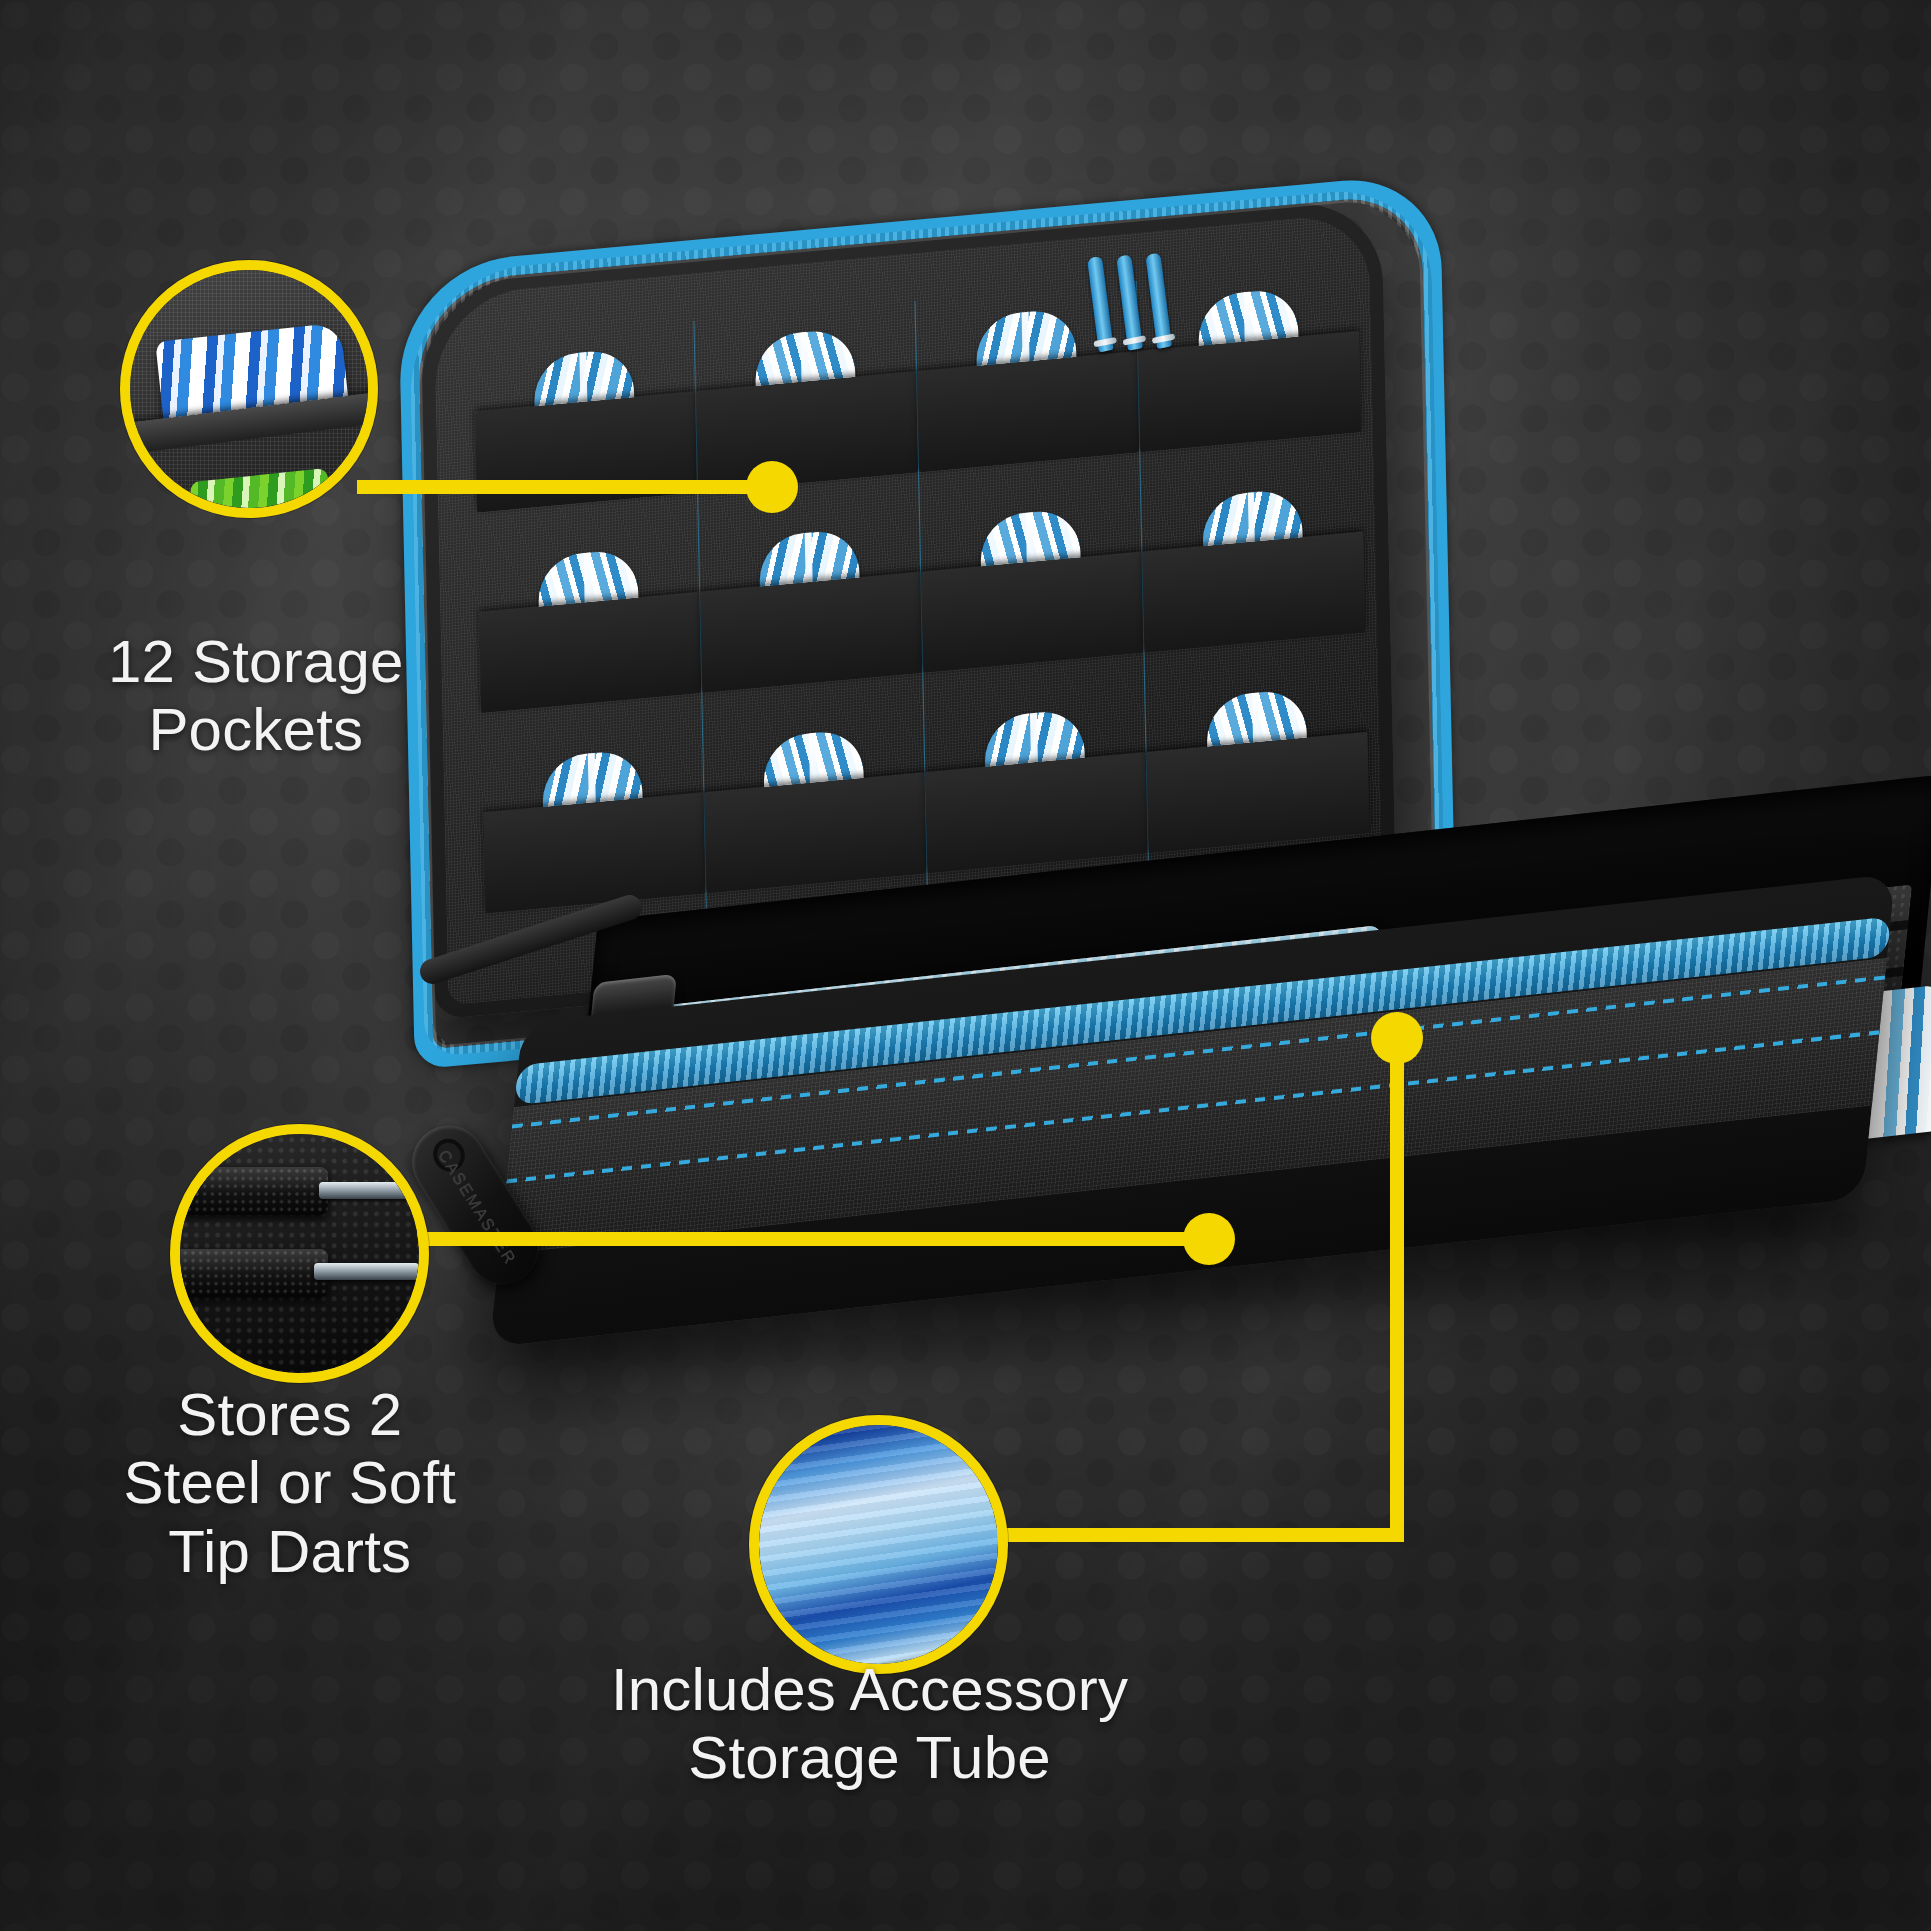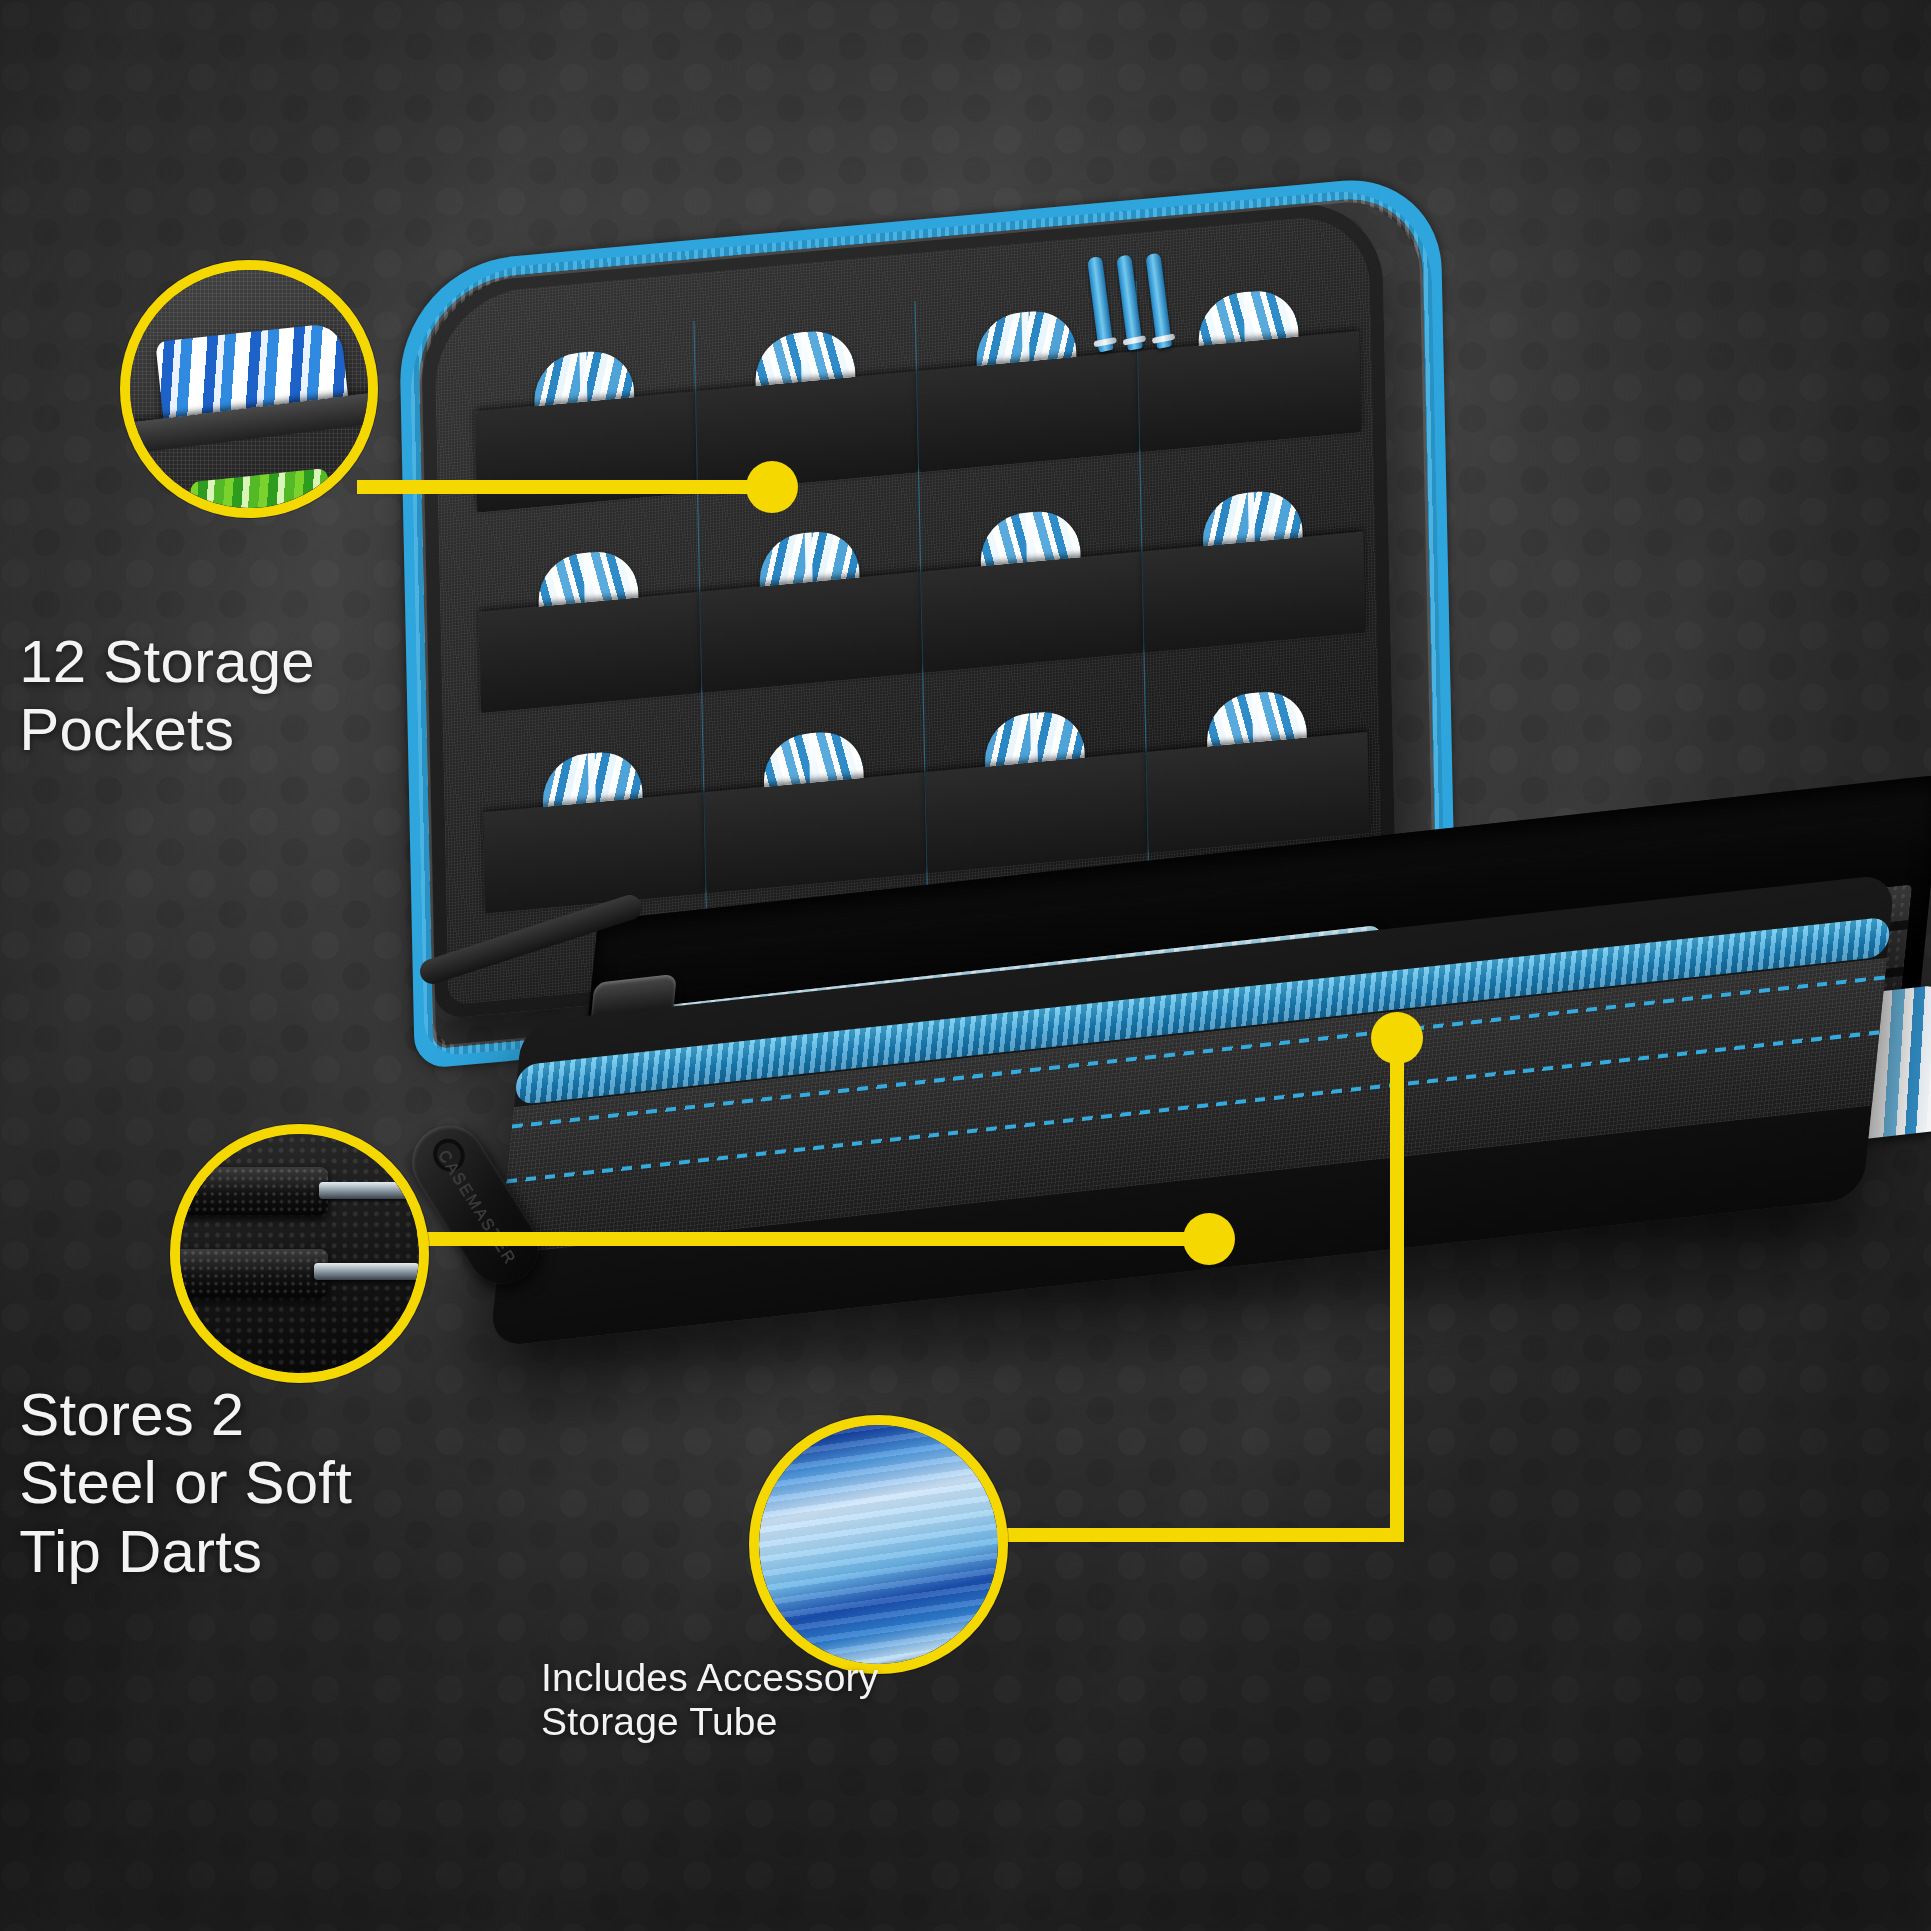--- a/index.html
+++ b/index.html
@@ -382,28 +382,29 @@
       rgba(255,255,255,.22) 0 5.8px, rgba(0,0,0,.10) 5.8px 14.5px);
     opacity:.55;
   }
 
   
   .label{
     position:absolute;
     color:#f3f3f3;
     font-family:"Liberation Sans",sans-serif;
     font-weight:400;
+    text-align:center;
     line-height:1.14;
     letter-spacing:0.2px;
     text-shadow:0 1.9px 7.7px rgba(0,0,0,.6);
     white-space:pre-line;
   }
   #label1{left:19.3px;top:628px;width:473px;font-size:60px;}
   #label2{left:19.3px;top:1381px;width:541px;font-size:60px;}
-  #label3{left:541px;top:1656px;width:657px;font-size:39px;}
+  #label3{left:541px;top:1656px;width:657px;font-size:60px;}
 </style>
 </head>
 <body>
 
 <div id="stage">
 
   <div class="bg-base"></div>
   <div class="bg-dots"></div>
   <div class="bg-dots2"></div>
   <div class="bg-rays"></div>

